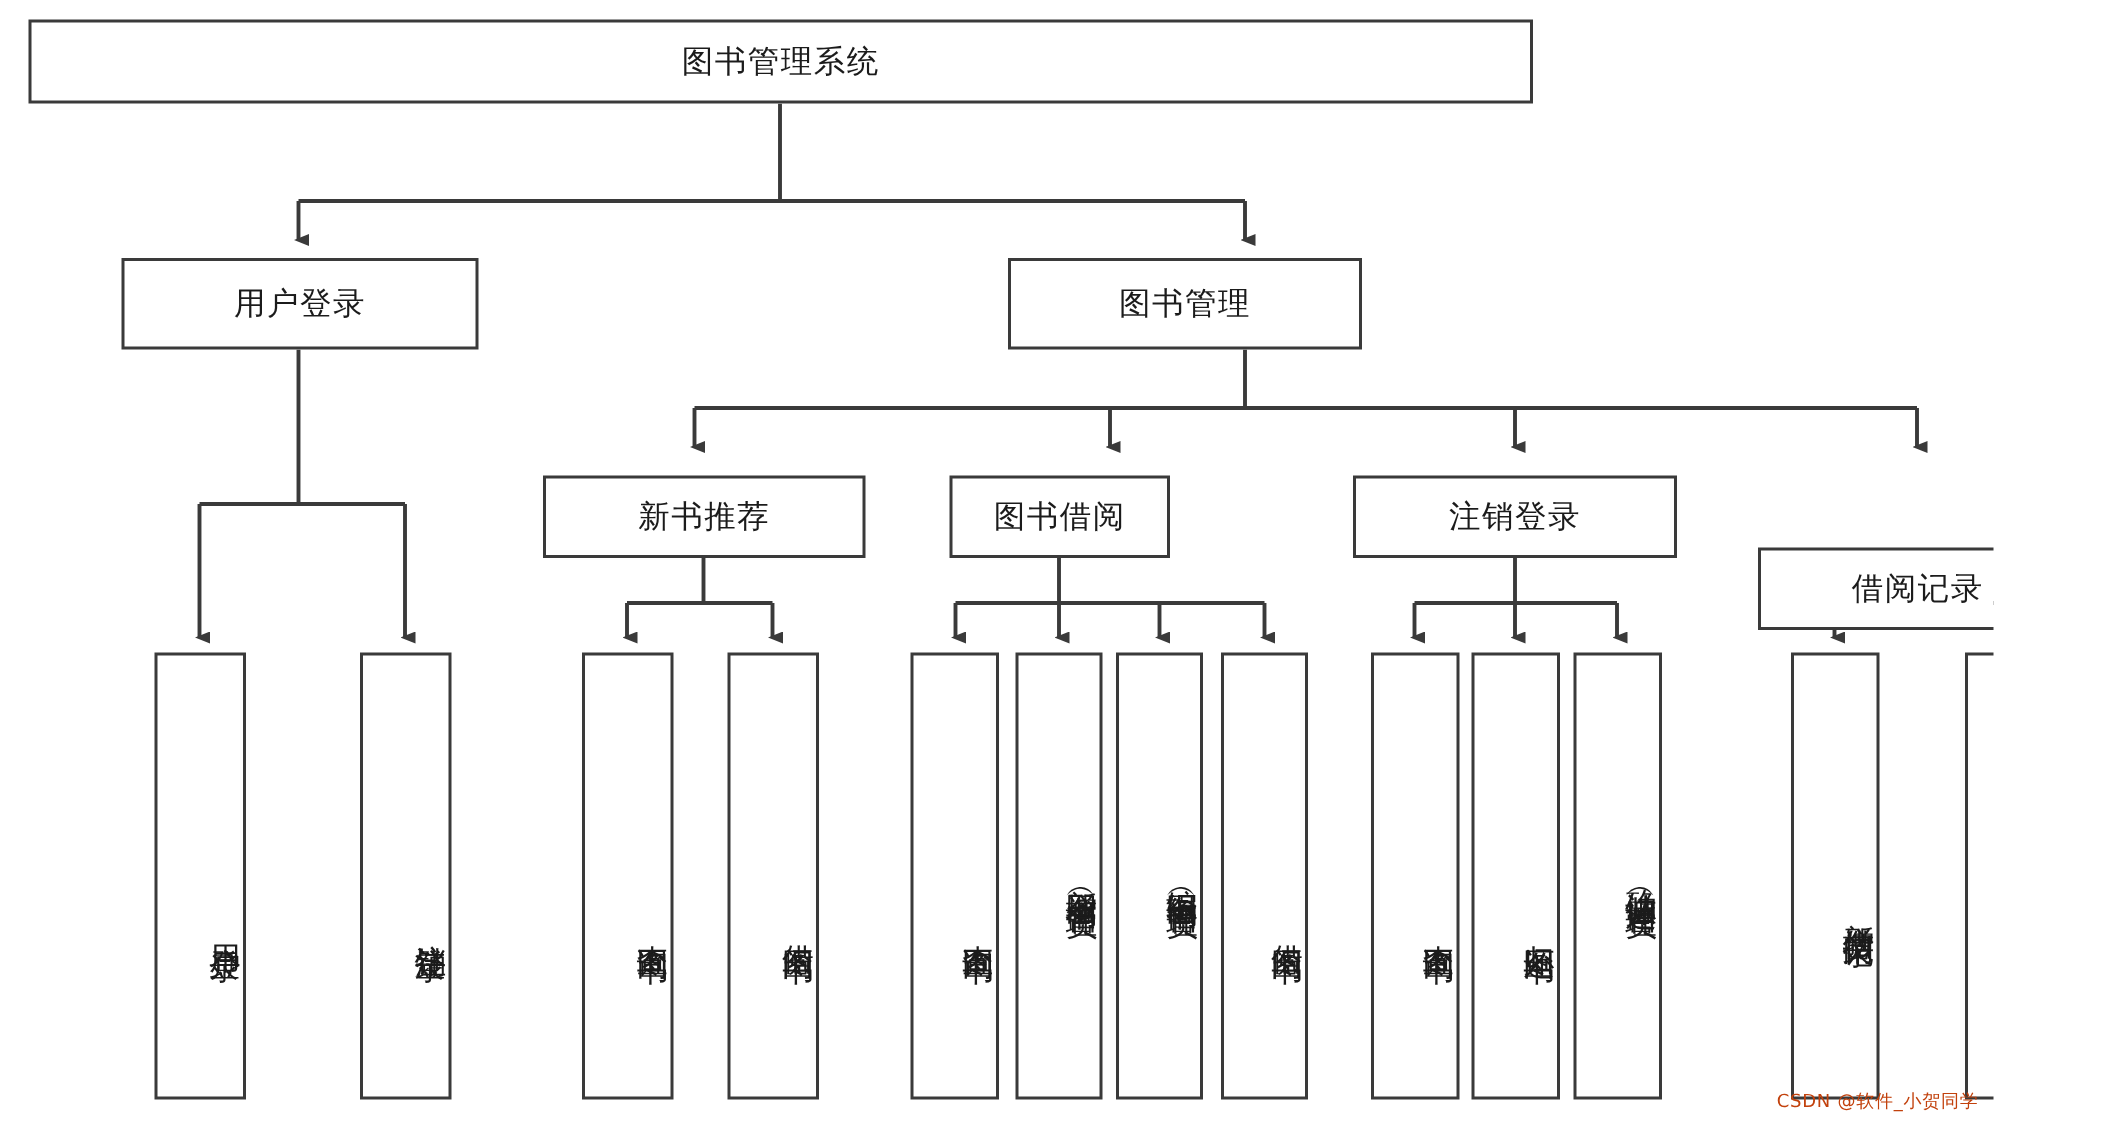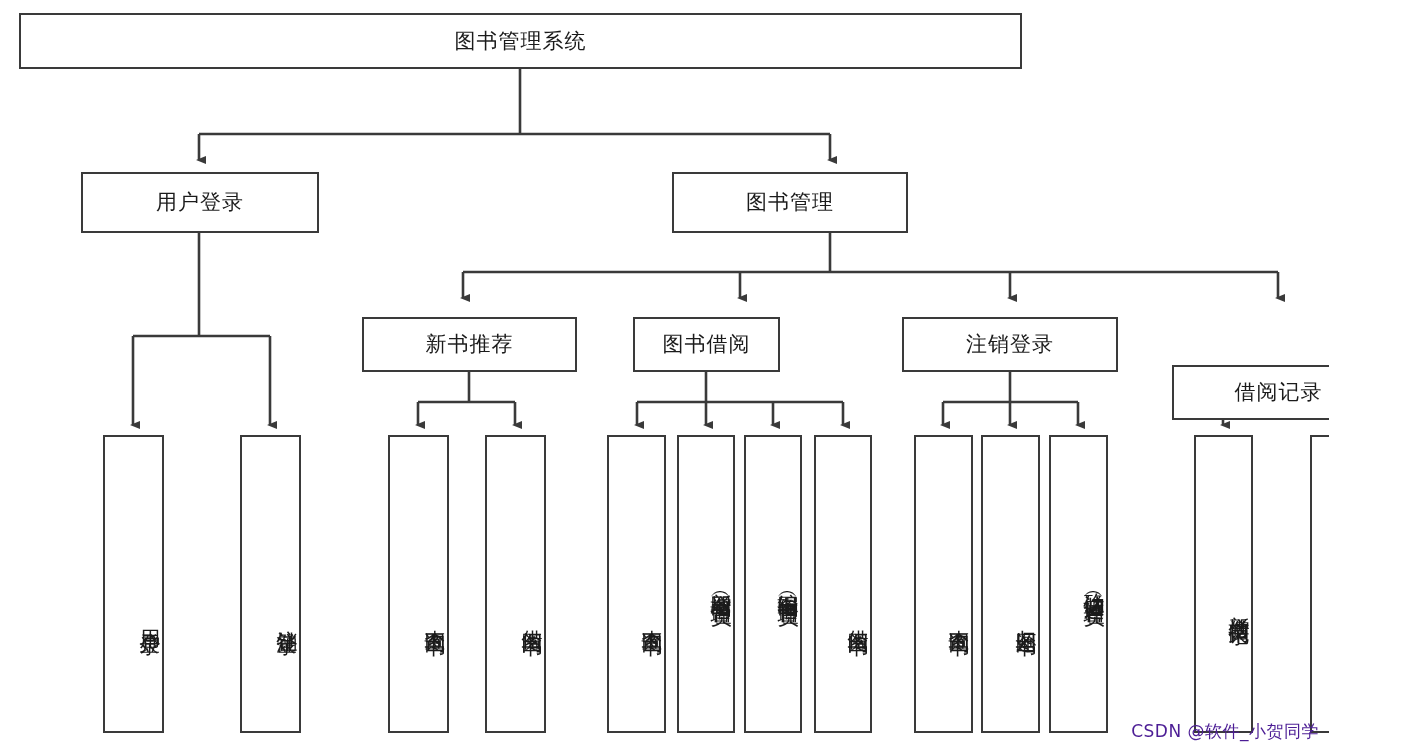--- a/index.html
+++ b/index.html
@@ -55,22 +55,22 @@
     align-items: flex-start;
     padding-top: 2px;
   }
   .node .lbl {
     display: block;
   }
   .watermark {
     position: absolute;
     right: 10px;
     bottom: 4px;
-    font-size: 17px;
-    color: #4c1d95;
+    font-size: 12px;
+    color: #c2410c;
     letter-spacing: 0.5px;
     white-space: nowrap;
   }
 </style>
 </head>
 <body>
 
 <div id="canvas">
 
   <svg class="wires" viewBox="0 0 1405 747">

